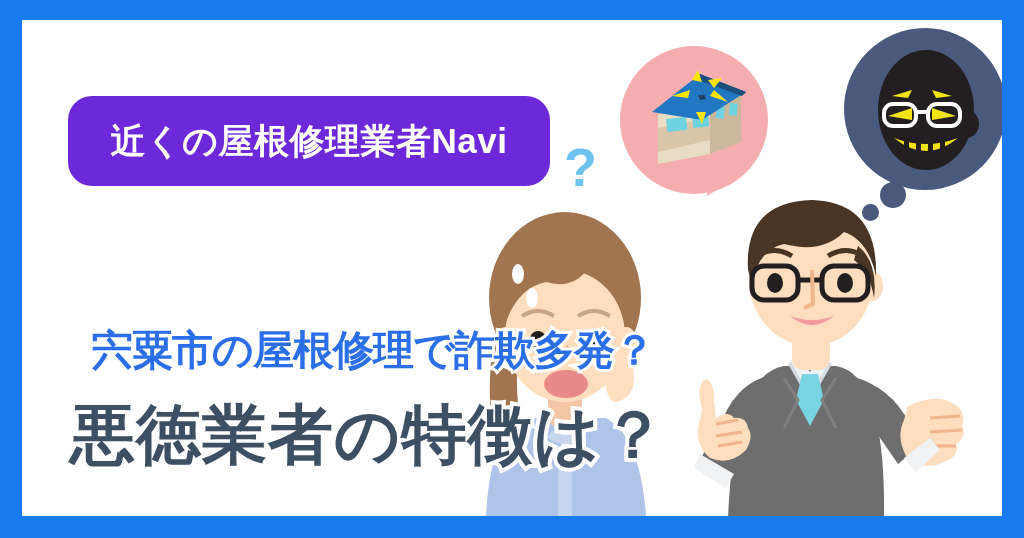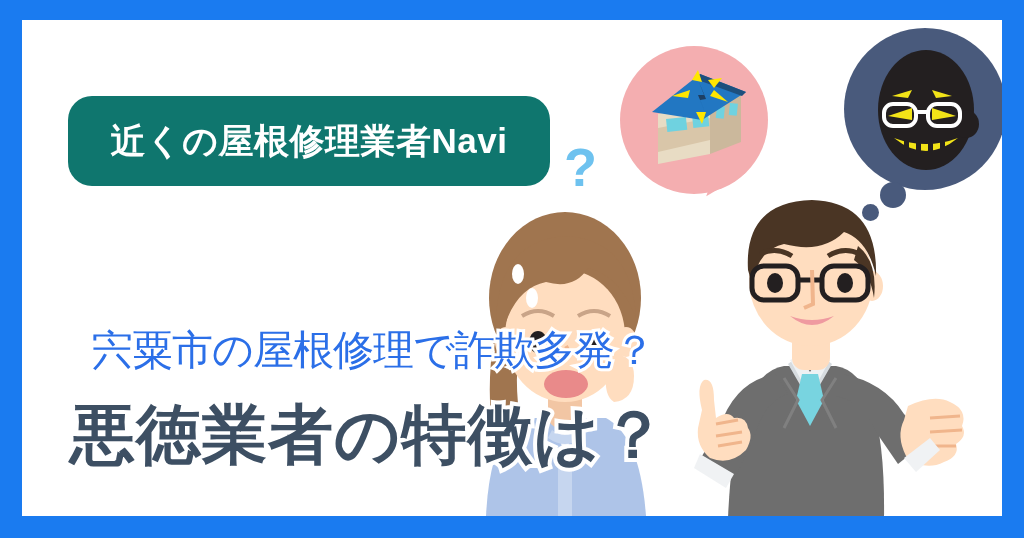--- a/index.html
+++ b/index.html
@@ -18,21 +18,21 @@
     left:22px;top:20px;
     width:980px;height:496px;
     background:#ffffff;
     overflow:hidden;
   }
 
   
   .logo-badge{
     position:absolute;left:46px;top:76px;
     width:482px;height:90px;
-    background:#0f766e;
+    background:#6d28d9;
     border-radius:24px;
     display:flex;align-items:center;justify-content:center;
   }
   .logo-badge-label{
     color:#ffffff;
     font-size:35px;
     font-weight:bold;
     letter-spacing:0.5px;
     white-space:nowrap;
   }
@@ -40,21 +40,21 @@
     position:absolute;left:542px;top:120px;
     color:#6ec2ef;
     font-size:54px;
     font-weight:bold;
     line-height:1;
   }
 
   
   .subtitle{
     position:absolute;left:70px;top:303px;
-    font-size:41px;font-weight:normal;
+    font-size:41px;font-weight:bold;
     color:#2b6fe8;
     white-space:nowrap;
     letter-spacing:-1px;
     -webkit-text-stroke:6px #ffffff;
     paint-order:stroke fill;
     z-index:30;
   }
   .headline{
     position:absolute;left:48px;top:371px;
     font-size:65px;font-weight:bold;

